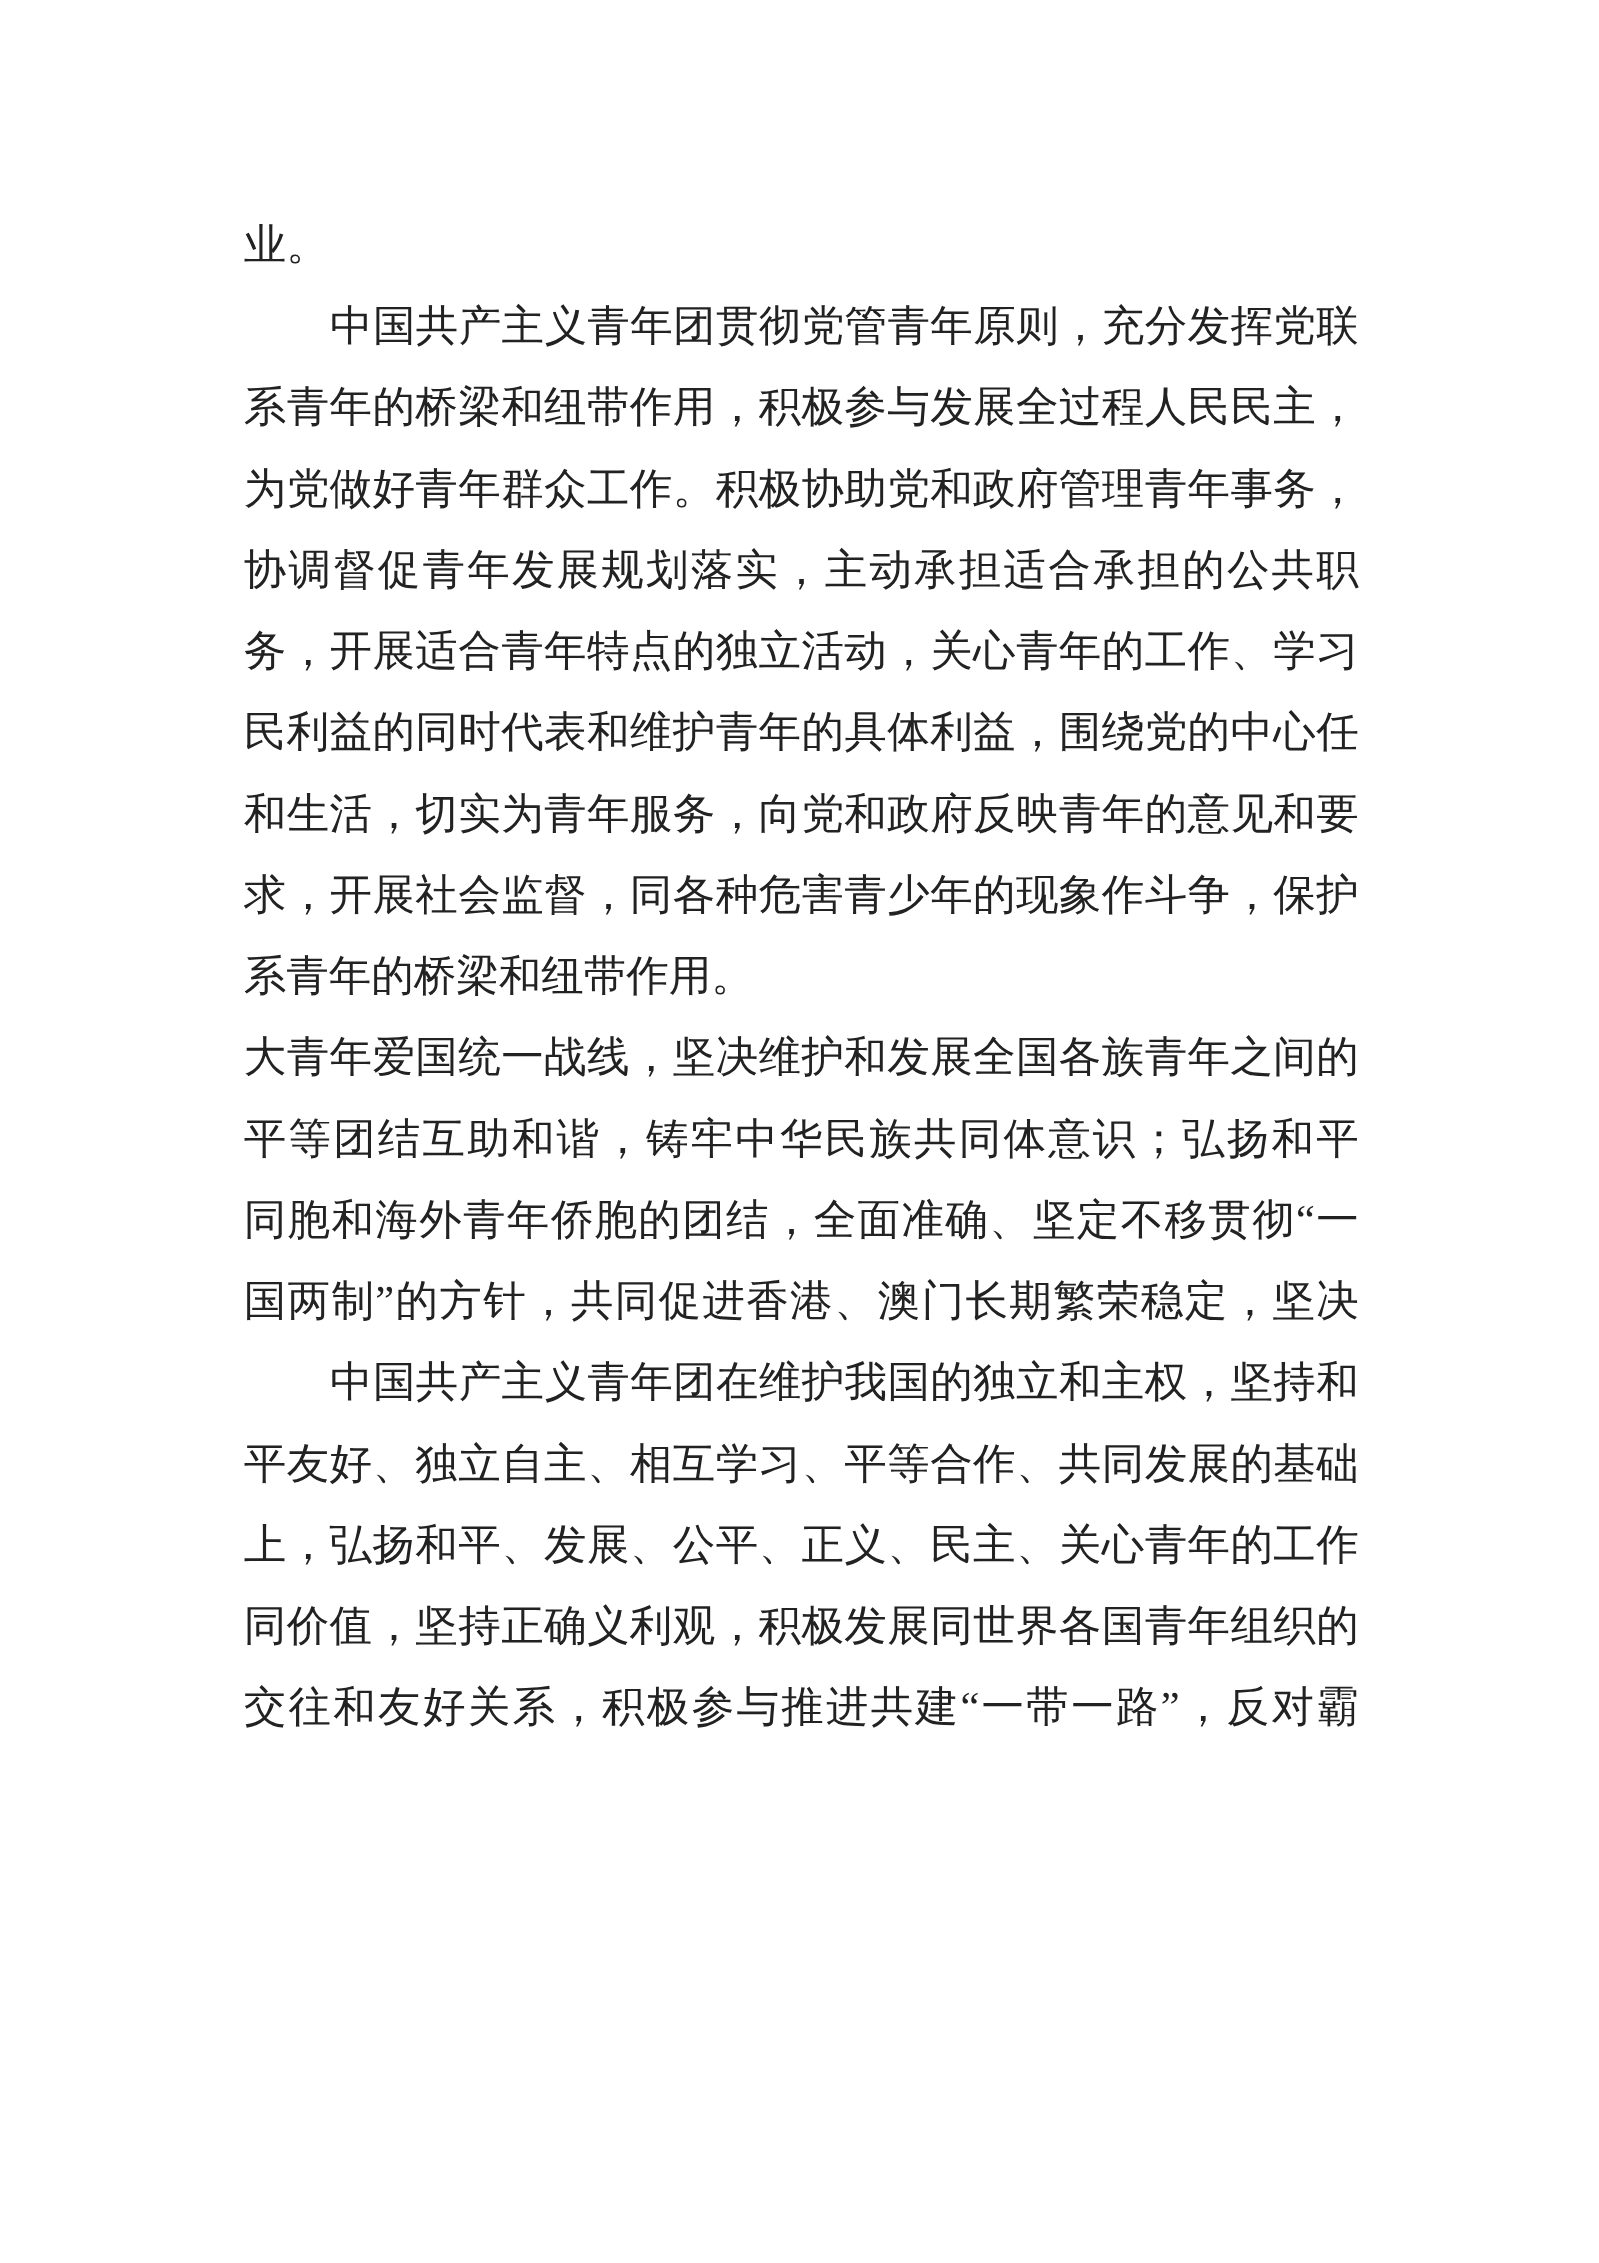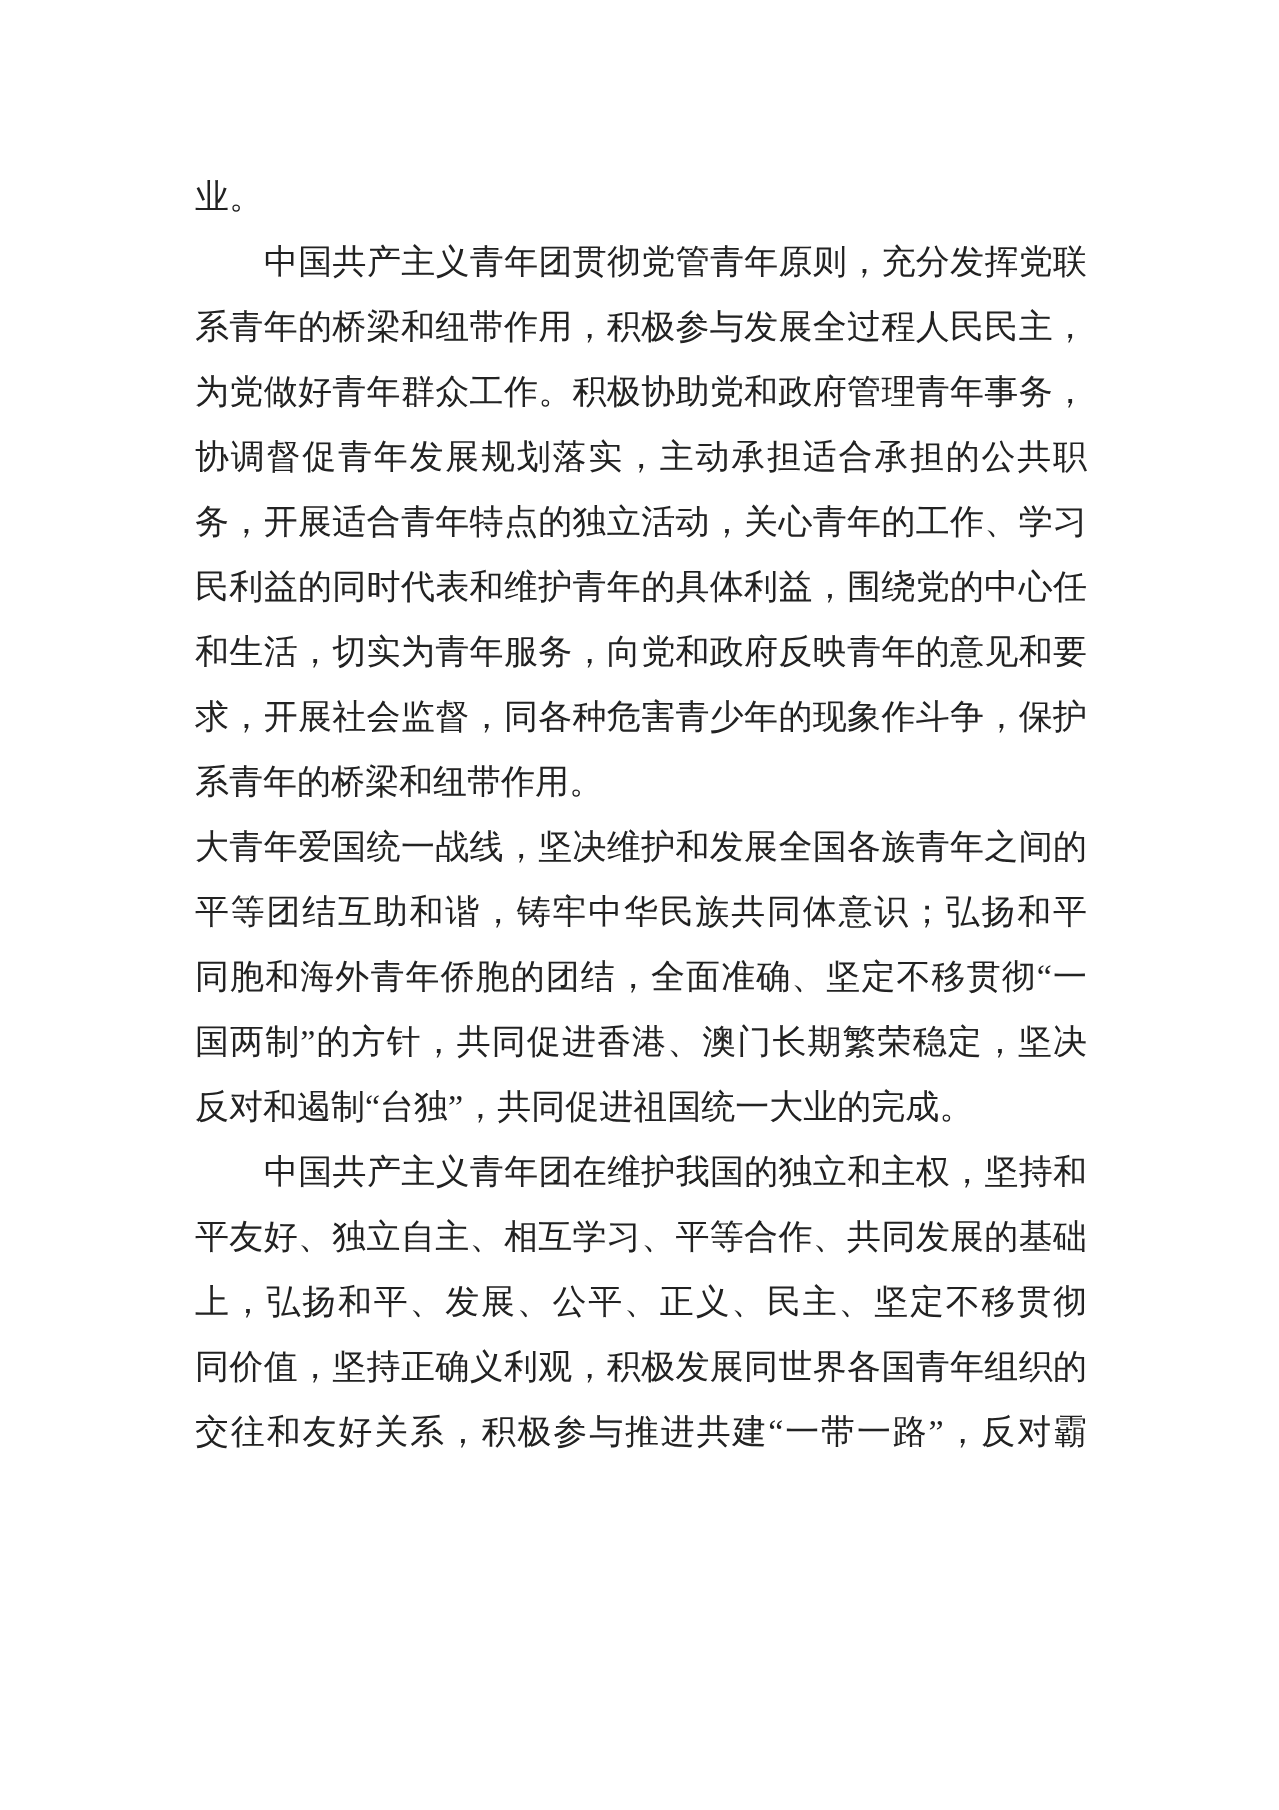--- a/index.html
+++ b/index.html
@@ -54,20 +54,19 @@
       <div class="line">协调督促青年发展规划落实，主动承担适合承担的公共职</div>
       <div class="line">务，开展适合青年特点的独立活动，关心青年的工作、学习</div>
       <div class="line">民利益的同时代表和维护青年的具体利益，围绕党的中心任</div>
       <div class="line">和生活，切实为青年服务，向党和政府反映青年的意见和要</div>
       <div class="line">求，开展社会监督，同各种危害青少年的现象作斗争，保护</div>
       <div class="line flush">系青年的桥梁和纽带作用。</div>
       <div class="line">大青年爱国统一战线，坚决维护和发展全国各族青年之间的</div>
       <div class="line">平等团结互助和谐，铸牢中华民族共同体意识；弘扬和平</div>
       <div class="line">同胞和海外青年侨胞的团结，全面准确、坚定不移贯彻“一</div>
       <div class="line">国两制”的方针，共同促进香港、澳门长期繁荣稳定，坚决</div>
-      <div class="line flush">反对和遏制“台独”，共同促进祖国统一大业的完成。</div>
       <div class="line indent">中国共产主义青年团在维护我国的独立和主权，坚持和</div>
       <div class="line">平友好、独立自主、相互学习、平等合作、共同发展的基础</div>
-      <div class="line">上，弘扬和平、发展、公平、正义、民主、坚定不移贯彻</div>
+      <div class="line">上，弘扬和平、发展、公平、正义、民主、关心青年的工作</div>
       <div class="line">同价值，坚持正确义利观，积极发展同世界各国青年组织的</div>
       <div class="line">交往和友好关系，积极参与推进共建“一带一路”，反对霸</div>
     </div>
 </div>
 
 </body></html>

